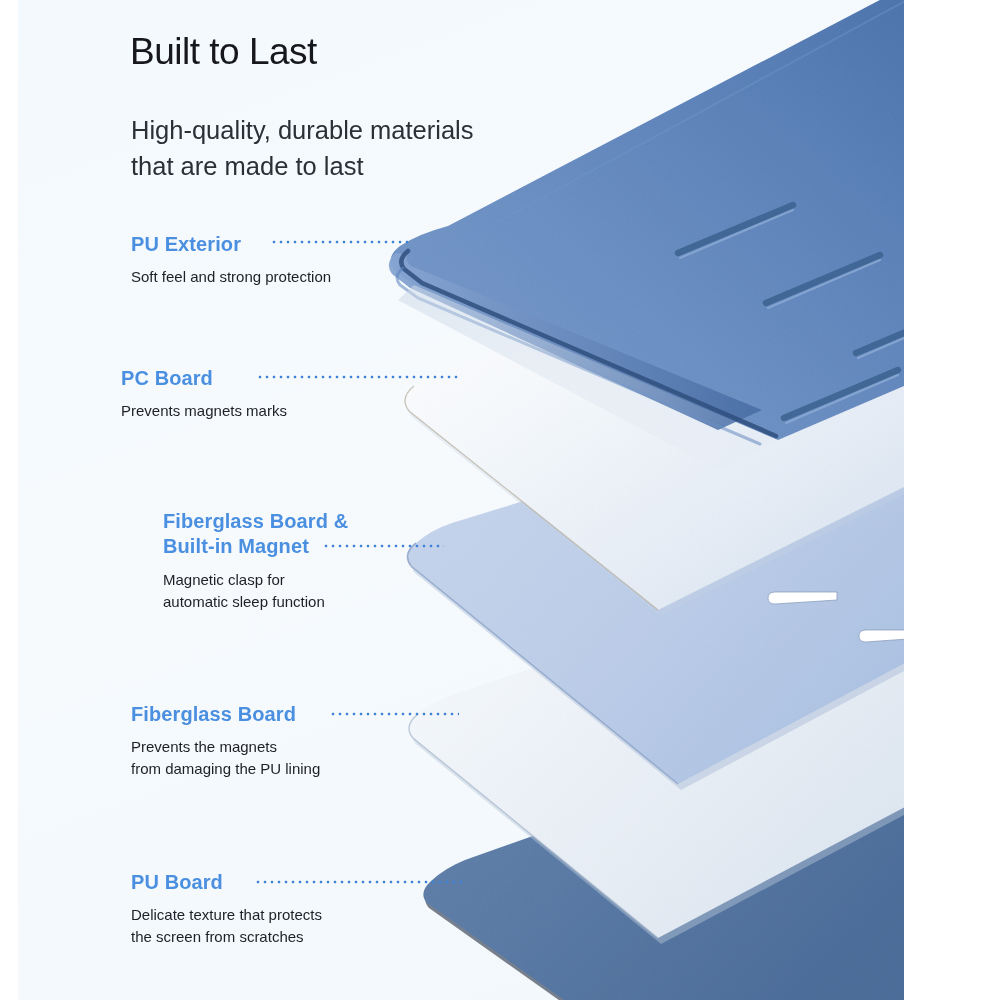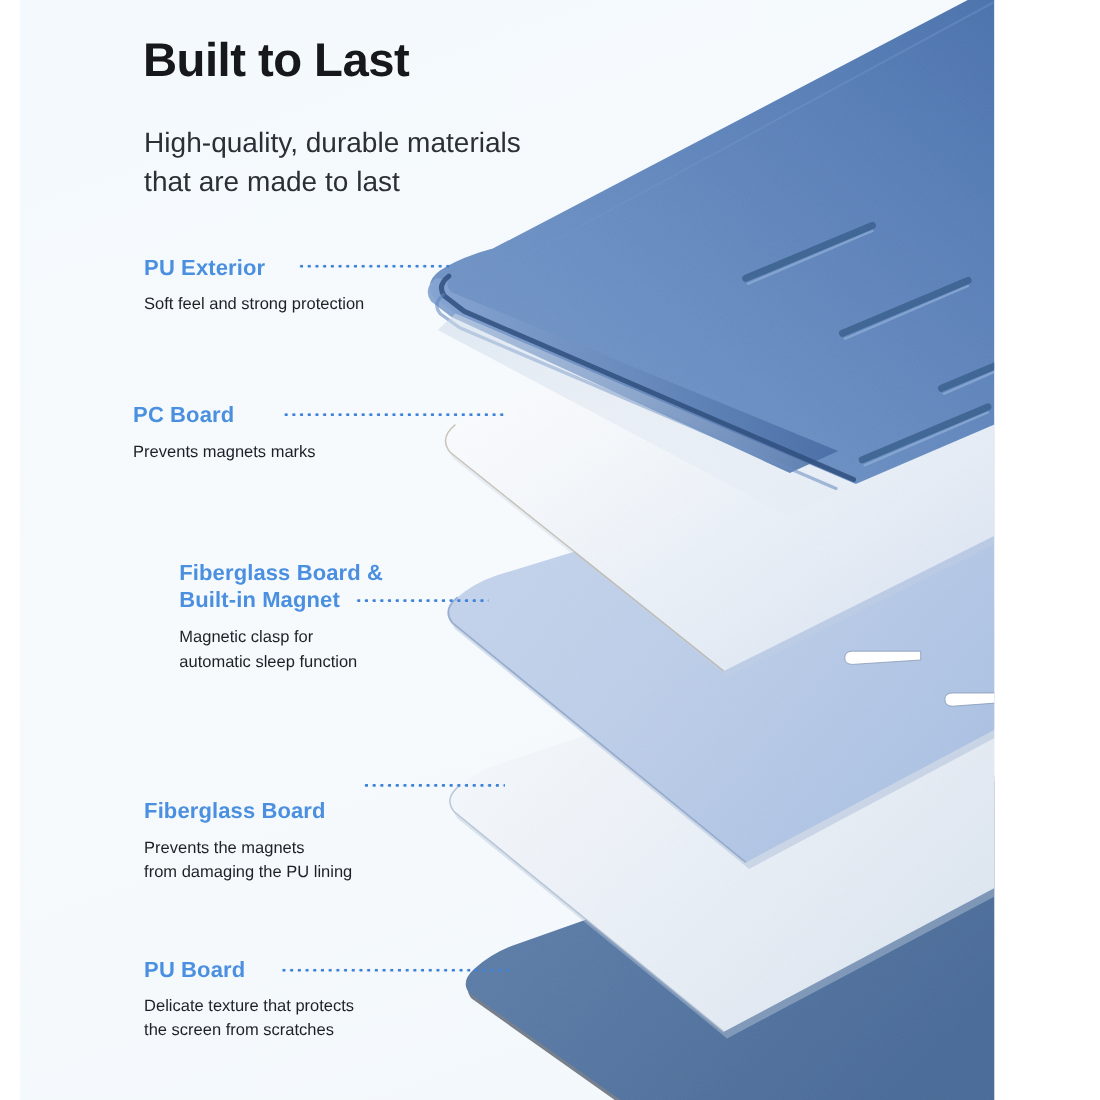--- a/index.html
+++ b/index.html
@@ -37,22 +37,22 @@
   #copy {
     position: absolute;
     left: 0; top: 0;
     width: 886px; height: 1000px;
     pointer-events: none;
   }
   .hdr-title {
     position: absolute;
     left: 112px;
     top: 33px;
-    font-size: 43px;
-    font-weight: 700;
+    font-size: 37px;
+    font-weight: 400;
     letter-spacing: -0.5px;
     color: #16181c;
     line-height: 1.05;
   }
   .hdr-sub {
     position: absolute;
     left: 113px;
     top: 112px;
     font-size: 25.5px;
     font-weight: 400;
@@ -236,21 +236,21 @@
       <div class="leader" style="left:240px; top:375px; width:203px;"></div>
 
       <div class="lbl" style="left:104px; top:509px;margin-left:41px;">
         <div class="lbl-title">Fiberglass Board &amp;
 Built-in Magnet</div>
         <div class="lbl-desc">Magnetic clasp for
 automatic sleep function</div>
       </div>
       <div class="leader" style="left:306px; top:544px; width:120px;"></div>
 
-      <div class="lbl" style="left:113px; top:702px;margin-top:24px;">
+      <div class="lbl" style="left:113px; top:702px;">
         <div class="lbl-title">Fiberglass Board</div>
         <div class="lbl-desc">Prevents the magnets
 from damaging the PU lining</div>
       </div>
       <div class="leader" style="left:313px; top:712px; width:128px;"></div>
 
       <div class="lbl" style="left:113px; top:870px;">
         <div class="lbl-title">PU Board</div>
         <div class="lbl-desc">Delicate texture that protects
 the screen from scratches</div>

